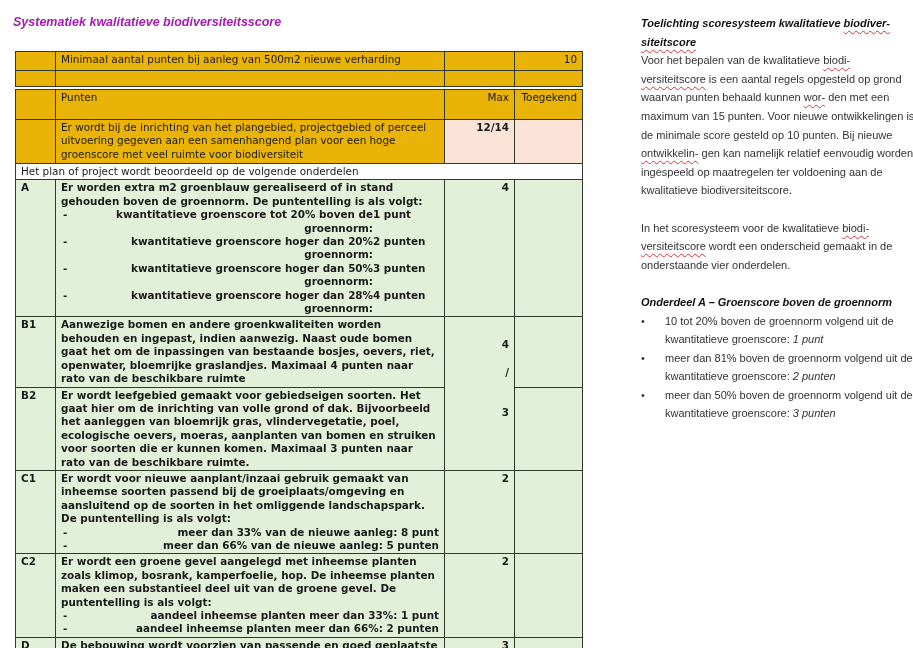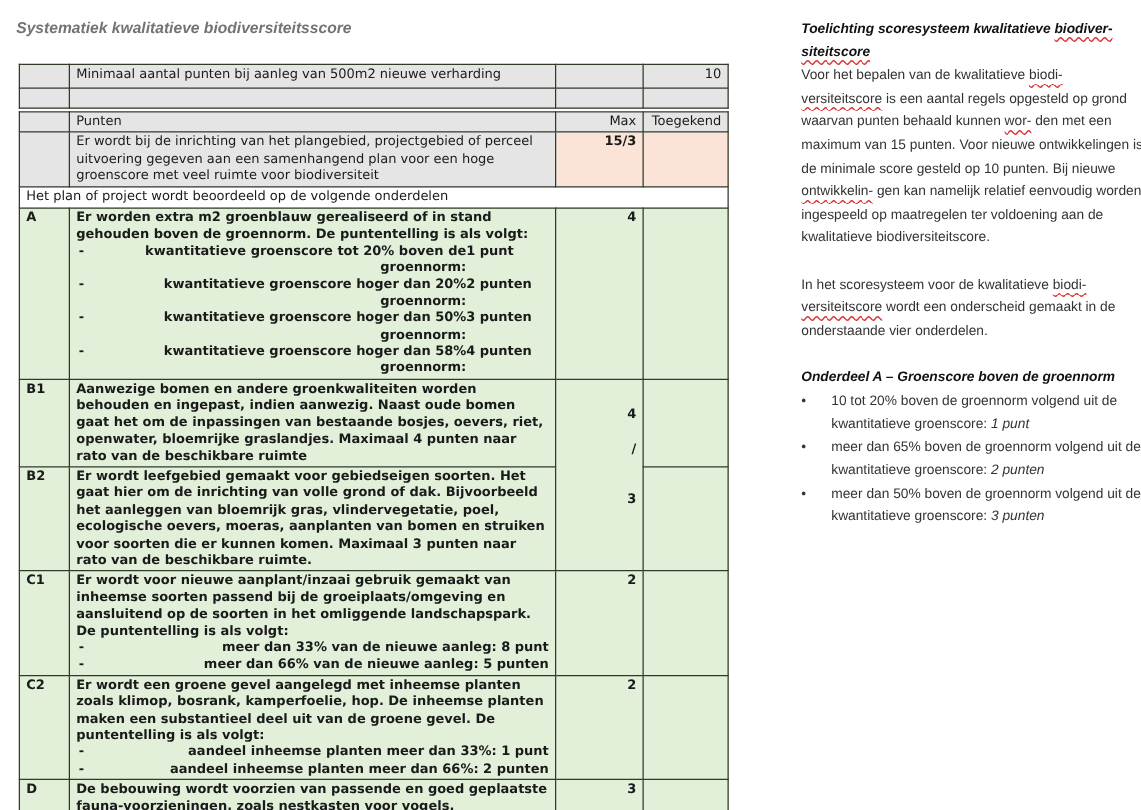--- a/index.html
+++ b/index.html
@@ -1,22 +1,22 @@
 <!DOCTYPE html>
 <html><head>
 <meta charset="utf-8">
 <style>
   html, body { margin:0; padding:0; background:#ffffff; }
   body { width:913px; height:648px; position:relative; overflow:hidden; font-family:"DejaVu Sans", sans-serif; color:#1a1a1a; }
-  .left-title { position:absolute; left:13px; top:15px; font-family:"Liberation Sans", sans-serif; font-style:italic; font-weight:bold; font-size:12.5px; color:#737373; }
+  .left-title { position:absolute; left:13px; top:15px; font-family:"Liberation Sans", sans-serif; font-style:italic; font-weight:bold; font-size:12.5px; color:#a21caf; }
   table.score { position:absolute; left:15px; border-collapse:collapse; table-layout:fixed; font-size:10.4px; line-height:13.4px; }
   table.score td { border:1px solid #2f3a2a; padding:1px 5px 1px 5px; vertical-align:top; }
   .t1 { top:51px; }
   .t2 { top:89px; }
-  .g { background:#e5e5e5; }
+  .g { background:#eab308; }
   .pk { background:#fbe4d7; }
   .lg { background:#e2f0d9;font-weight:bold; }
   .wh { background:#ffffff; }
   .c { text-align:right; }
   .code { font-weight:bold; }
   .dash-line { display:flex; }
   .dash-line .d { width:22px; flex:none; padding-left:2px; }
   .dash-line .txt { flex:1;text-align:right; }
   .dash-line .pts { flex:none; }
   .right { position:absolute; left:641px; top:14px; width:280px; font-family:"Liberation Sans", sans-serif; font-size:11px; line-height:18.6px; color:#333; }
@@ -58,30 +58,30 @@
   </table>
 
 <table class="score t2">
   <colgroup>
       <col style="width:40px">
       <col style="width:389px">
       <col style="width:70px">
       <col style="width:68px">
     </colgroup>
   <tbody>
-      <tr style="height:16px">
+      <tr style="height:30px">
     <td class="g"></td>
     <td class="g">Punten</td>
     <td class="g c">Max</td>
     <td class="g c">Toegekend</td>
   </tr>
   <tr style="height:44px">
     <td class="g"></td>
     <td class="g">Er wordt bij de inrichting van het plangebied, projectgebied of perceel uitvoering gegeven aan een samenhangend plan voor een hoge groenscore met veel ruimte voor biodiversiteit</td>
-    <td class="pk c" style="font-weight:bold">15/3</td>
+    <td class="pk c" style="font-weight:bold">12/14</td>
     <td class="pk"></td>
   </tr>
   <tr style="height:16px">
     <td class="wh" colspan="4">Het plan of project wordt beoordeeld op de volgende onderdelen</td>
   </tr>
 
   <tr>
     <td class="lg code">A</td>
     <td class="lg">
       <div>Er worden extra m2 groenblauw gerealiseerd of in stand gehouden boven de groennorm. De puntentelling is als volgt:</div>
@@ -95,21 +95,21 @@
             <span class="txt">kwantitatieve groenscore hoger dan 20% groennorm:</span>
             <span class="pts" style="width:66px">2 punten</span>
           </div>
       <div class="dash-line">
             <span class="d">-</span>
             <span class="txt">kwantitatieve groenscore hoger dan 50% groennorm:</span>
             <span class="pts" style="width:66px">3 punten</span>
           </div>
       <div class="dash-line">
             <span class="d">-</span>
-            <span class="txt">kwantitatieve groenscore hoger dan 58% groennorm:</span>
+            <span class="txt">kwantitatieve groenscore hoger dan 28% groennorm:</span>
             <span class="pts" style="width:66px">4 punten</span>
           </div>
     </td>
     <td class="lg c">4</td>
     <td class="lg"></td>
   </tr>
 
   <tr>
     <td class="lg code">B1</td>
     <td class="lg">Aanwezige bomen en andere groenkwaliteiten worden behouden en ingepast, indien aanwezig. Naast oude bomen gaat het om de inpassingen van bestaande bosjes, oevers, riet, openwater, bloemrijke graslandjes. Maximaal 4 punten naar rato van de beschikbare ruimte</td>
@@ -193,19 +193,19 @@
   <div class="gap"></div>
   <p><span>In het scoresysteem voor de kwalitatieve </span><span class="squig">biodi-</span><br><span class="squig">versiteitscore</span><span> wordt een onderscheid gemaakt in de onderstaande vier onderdelen.</span></p>
   <div class="gap"></div>
   <p class="h">Onderdeel A – Groenscore boven de groennorm</p>
   <div class="bul">
       <span class="dot">•</span>
       <span class="b-txt"><span>10 tot 20% boven de groennorm volgend uit de kwantitatieve groenscore: </span><span class="it">1 punt</span></span>
     </div>
   <div class="bul">
       <span class="dot">•</span>
-      <span class="b-txt"><span>meer dan 65% boven de groennorm volgend uit de kwantitatieve groenscore: </span><span class="it">2 punten</span></span>
+      <span class="b-txt"><span>meer dan 81% boven de groennorm volgend uit de kwantitatieve groenscore: </span><span class="it">2 punten</span></span>
     </div>
   <div class="bul">
       <span class="dot">•</span>
       <span class="b-txt"><span>meer dan 50% boven de groennorm volgend uit de kwantitatieve groenscore: </span><span class="it">3 punten</span></span>
     </div>
 </div>
 
 </body></html>

